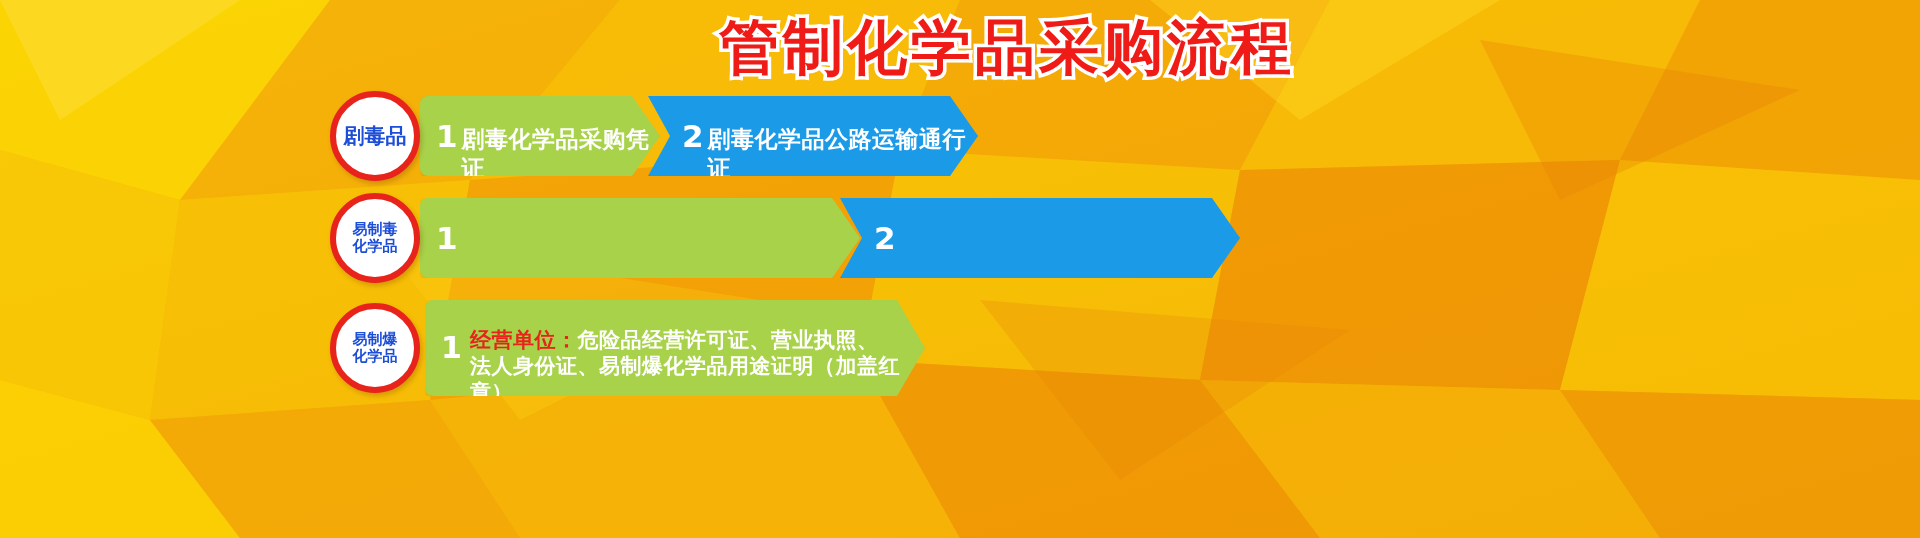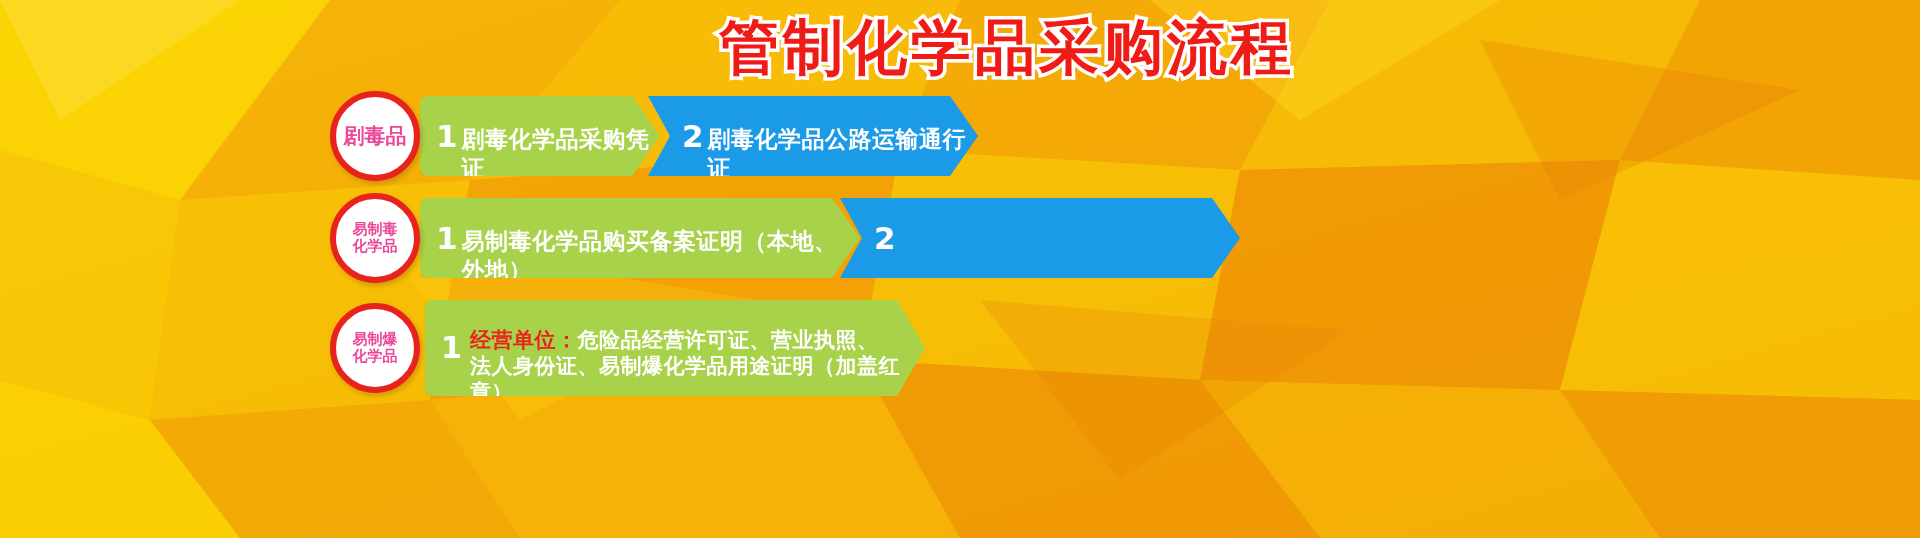--- a/index.html
+++ b/index.html
@@ -47,21 +47,21 @@
   .badge{
     position:absolute;left:330px;top:50%;transform:translateY(-50%);
     width:90px;height:90px;border-radius:50%;
     background:#ffffff;border:6px solid #e8231b;
     box-sizing:border-box;
     display:flex;align-items:center;justify-content:center;
     z-index:8;
     box-shadow:2px 3px 5px rgba(120,60,0,.28);
   }
   .badge-text{
-    color:#ec4899;font-weight:bold;font-size:21px;line-height:1.05;
+    color:#1d4ed8;font-weight:bold;font-size:21px;line-height:1.05;
     text-align:center;letter-spacing:0px;white-space:pre-line;
   }
   .badge.two-line .badge-text{font-size:15px;line-height:1.12;}
   .chev-num{
     color:#ffffff;font-weight:bold;font-size:31px;
     margin-right:4px;line-height:1;
   }
   .chev-label{
     color:#ffffff;font-size:23px;font-weight:bold;line-height:1.25;
     white-space:pre-line;letter-spacing:.5px;margin-top:36px;
@@ -145,21 +145,20 @@
           <span class="chev-label">剧毒化学品公路运输通行证</span>
         </div>
       </div>
       <div class="row" style="height: 80px;">
         <div class="badge two-line">
           <div class="badge-text">易制毒
 化学品</div>
         </div>
         <div class="band green shape-start rounded-l" style="left: 420px; width: 440px; padding-left: 16px; z-index: 6;">
           <span class="chev-num">1</span>
-          <span class="chev-label">易制毒化学品购买备案证明（本地、外地）</span>
         </div>
         <div class="band blue shape-mid" style="left: 840px; width: 400px; padding-left: 34px; z-index: 5;">
           <span class="chev-num">2</span>
         </div>
       </div>
       <div class="row r3" style="height: 96px;">
         <div class="badge two-line">
           <div class="badge-text">易制爆
 化学品</div>
         </div>

